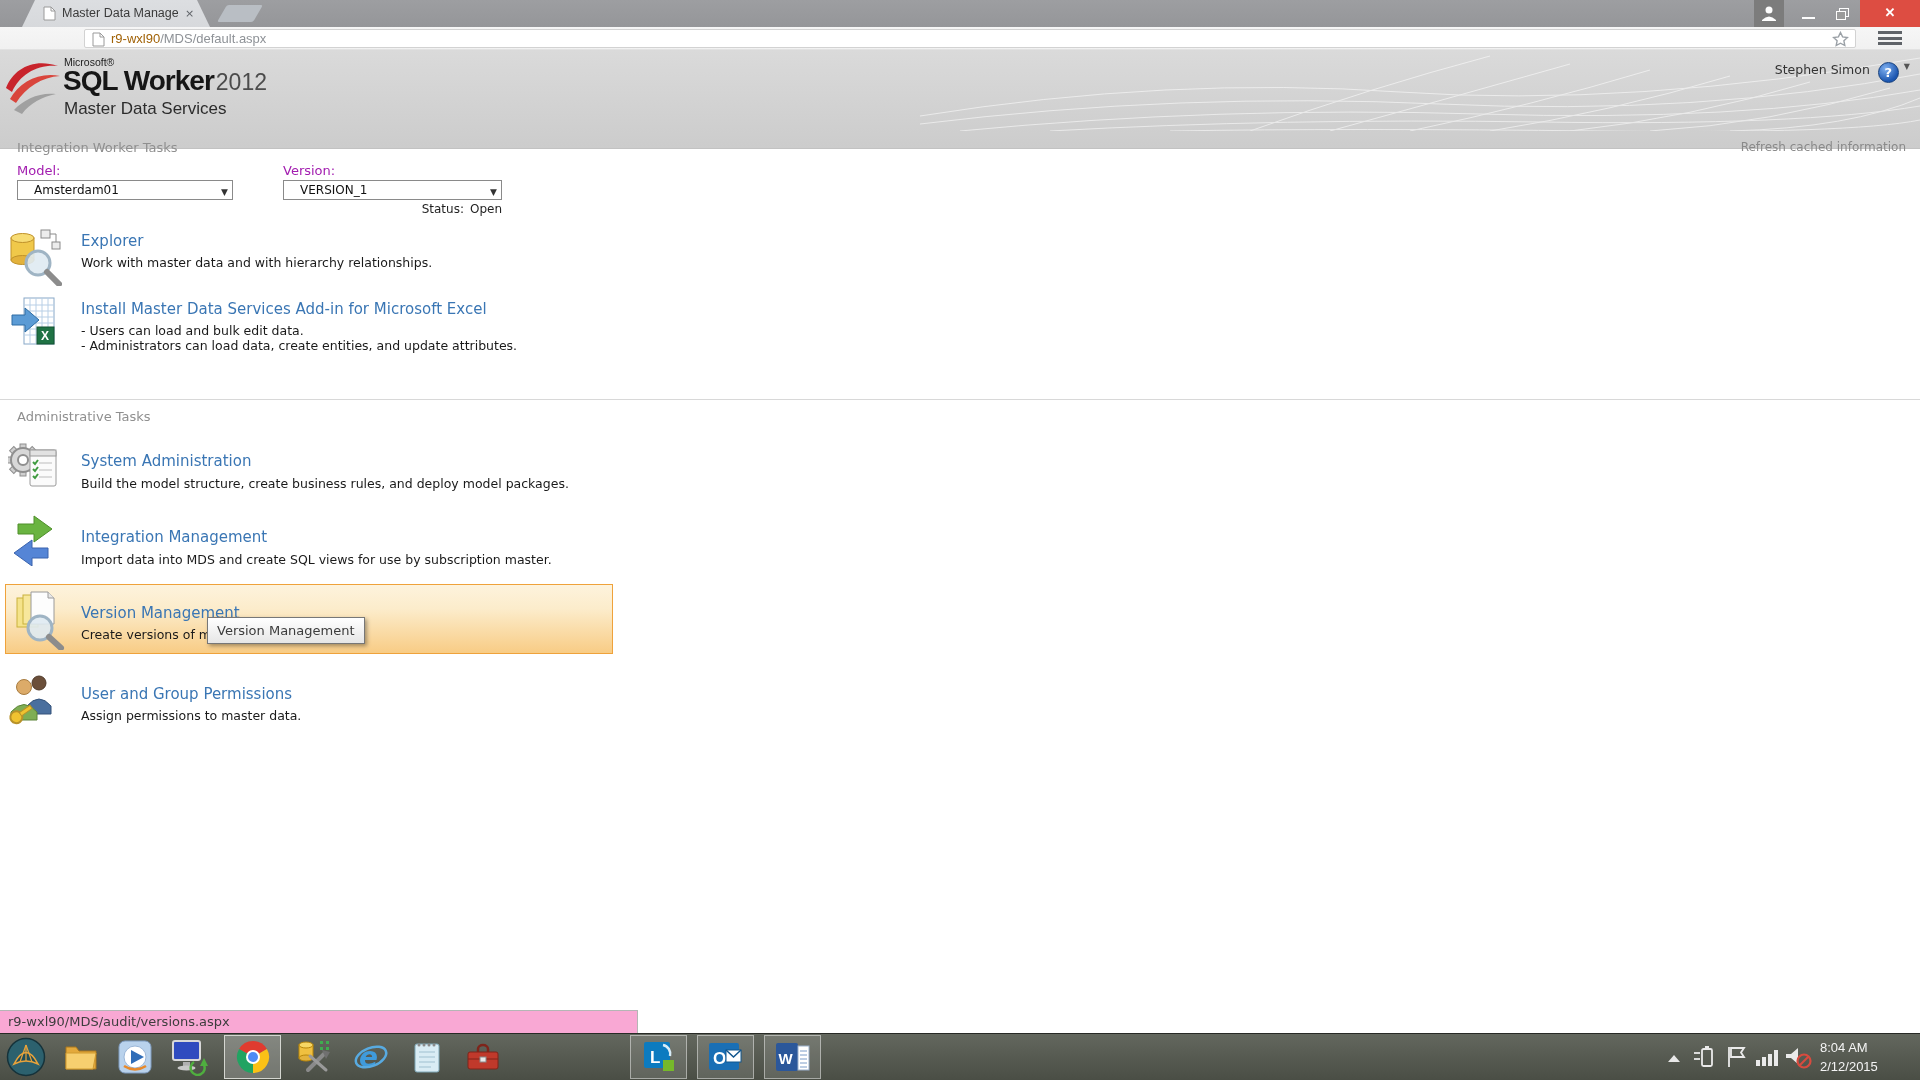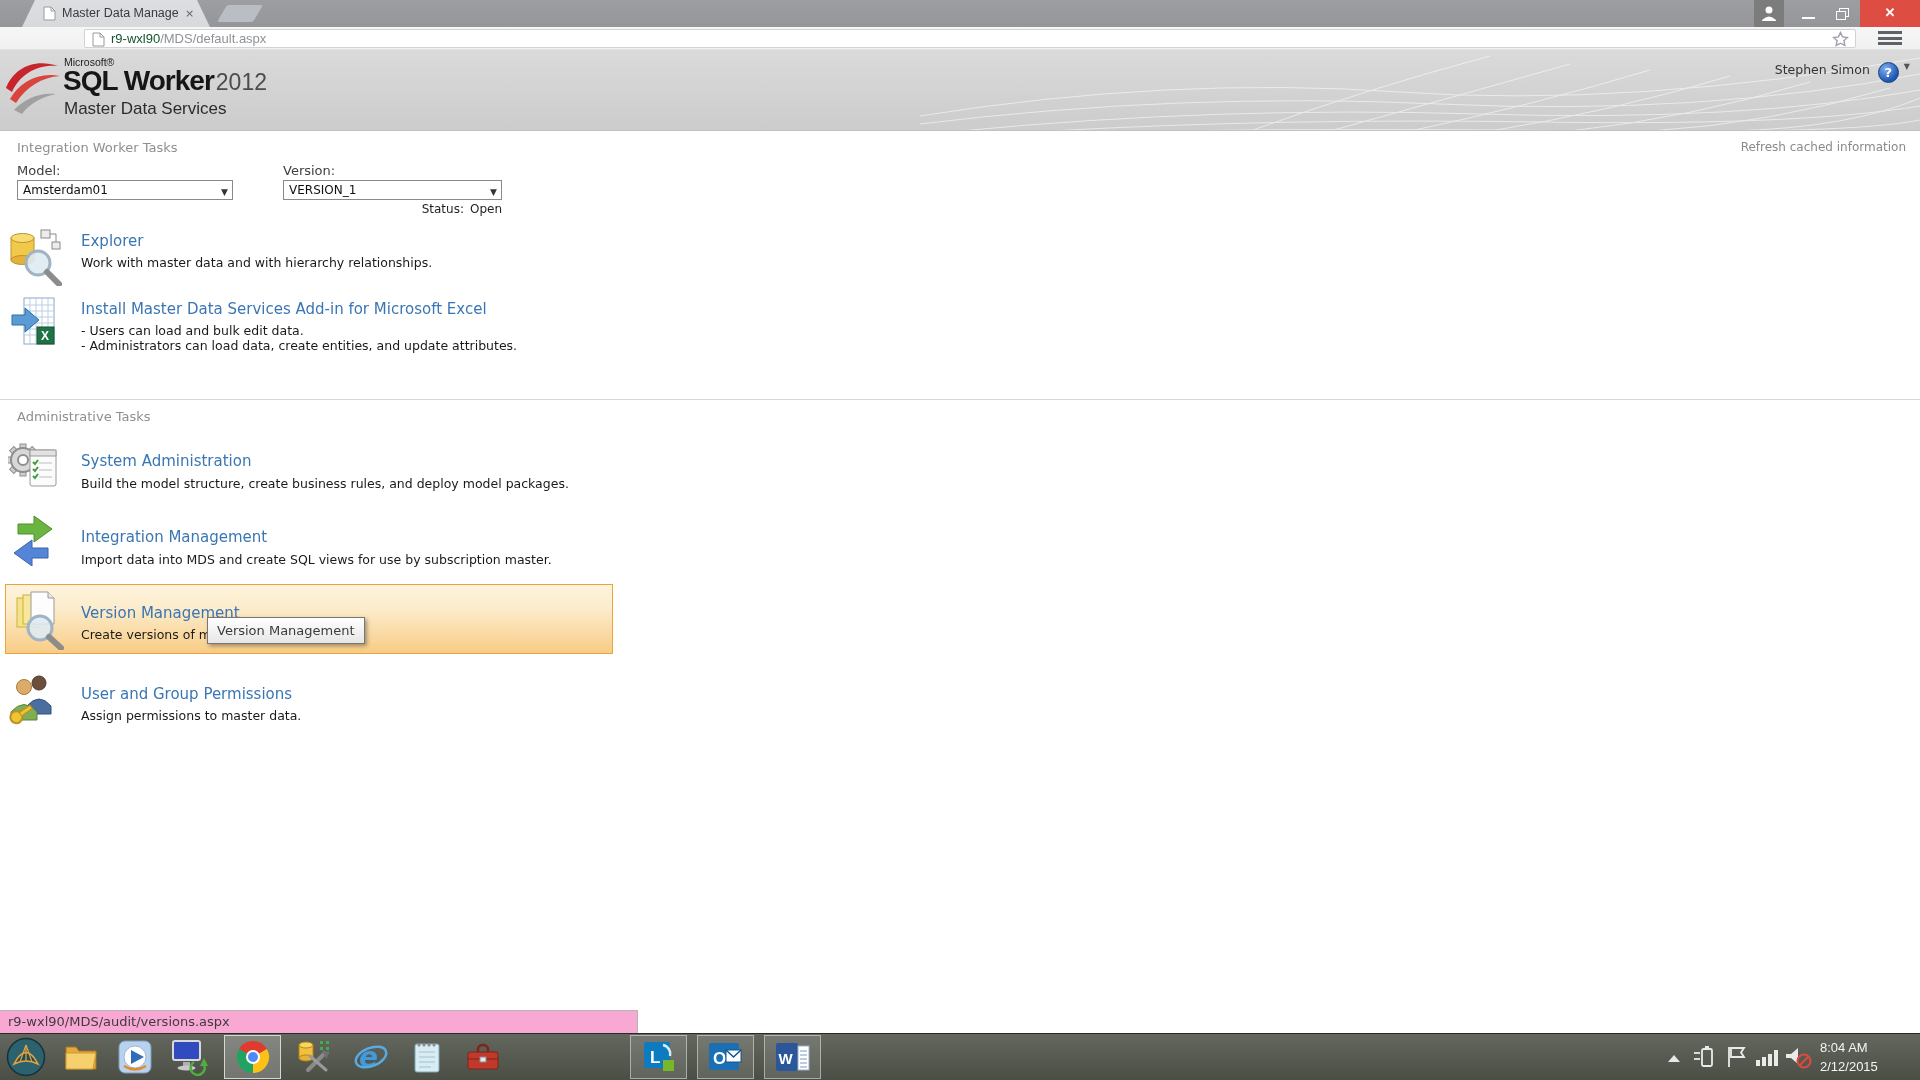--- a/index.html
+++ b/index.html
@@ -30,28 +30,28 @@
   #close-btn { left:1860px; width:60px; background:#dd4d42; color:#fff; font-size:13px;
     font-weight:bold; text-align:center; line-height:26px; font-family:"Liberation Sans",sans-serif; }
 
   #toolbar { position:absolute; left:0; top:27px; width:1920px; height:23px;
     background:linear-gradient(#f6f6f6,#f1f1f1); border-bottom:1px solid #e2e2e2; }
   .navic { position:absolute; top:28px; width:22px; height:21px; }
   #urlbox { position:absolute; left:84px; top:29px; width:1772px; height:19px;
     background:#fff; border:1px solid #d2d2d2; border-radius:2px; }
   #url-text { position:absolute; left:26px; top:0; height:17px; line-height:17px;
     font-family:"Liberation Sans",sans-serif; font-size:13px; white-space:nowrap; }
-  #url-text .host { color:#14532d; }
+  #url-text .host { color:#a16207; }
   #url-text .path { color:#8e9297; }
   #star-icon { position:absolute; right:6px; top:1px; }
   #menu-btn { position:absolute; left:1878px; top:31px; width:24px; height:16px; }
   #menu-btn i { display:block; width:24px; height:3px; background:#5f6368; margin-bottom:2.5px; }
 
   
-  #mds-header { position:absolute; left:0; top:50px; width:1920px; height:81px;
+  #mds-header { position:absolute; left:0; top:50px; width:1920px; height:99px;
     background:linear-gradient(#dadada,#cccccc); border-bottom:1px solid #c2c2c2; overflow:hidden; }
   #hdr-mesh { position:absolute; right:0; top:0; }
   #logo-swoosh { position:absolute; left:4px; top:4px; }
   #logo-ms { position:absolute; left:64px; top:6px; font-family:"Liberation Sans",sans-serif;
     font-size:10.5px; color:#1c1c1c; }
   #logo-line { position:absolute; left:63px; top:15px; font-family:"Liberation Sans",sans-serif; }
   #logo-line .prod { font-size:28px; font-weight:600; color:#161616; letter-spacing:-1px; }
   #logo-line .yr { font-size:23px; font-weight:300; color:#4c4c4c; margin-left:2px; }
   #logo-sub { position:absolute; left:64px; top:49px; font-family:"Liberation Sans",sans-serif;
     font-size:17px; color:#2c2c2c; }
@@ -59,23 +59,23 @@
   #user-name { font-size:12.5px; color:#333; margin-right:8px; }
   #help-btn { width:21px; height:21px; border-radius:50%;
     background:radial-gradient(circle at 35% 30%, #7fb0f0, #1c56b0 70%);
     border:1px solid #143f7d; color:#fff; font-weight:bold; font-size:13px;
     text-align:center; line-height:20px; }
   #user-caret { font-size:8px; color:#555; margin-left:5px; }
 
   
   .seclabel { position:absolute; left:17px; font-size:13px; color:#8f8f8f; }
   #refresh-link { position:absolute; right:14px; top:140px; font-size:12px; color:#8a8a8a; }
-  .flabel { position:absolute; font-size:13px; color:#404040; }
+  .flabel { position:absolute; font-size:13px; color:#a21caf; }
   .selectbox { position:absolute; height:20px; background:#fff; border:1px solid #8a8a8a;
-    font-size:12px; color:#111; line-height:18px; padding-left:5px; }
+    font-size:12px; color:#111; line-height:18px; padding-left:16px; }
   .selectbox .caret { position:absolute; right:4px; top:2px; font-size:9px; color:#333; }
   #status-line { position:absolute; left:283px; top:202px; width:219px; text-align:right;
     font-size:12px; color:#1f1f1f; }
   #status-line .sv { margin-left:6px; }
 
   .tlink { position:absolute; font-size:15px; color:#3a76b4; cursor:pointer; }
   .tdesc { position:absolute; font-size:12.5px; color:#1a1a1a; }
   .ticon { position:absolute; }
 
   #divider { position:absolute; left:0; top:399px; width:1920px; border-top:1px solid #d8d8d8; }

